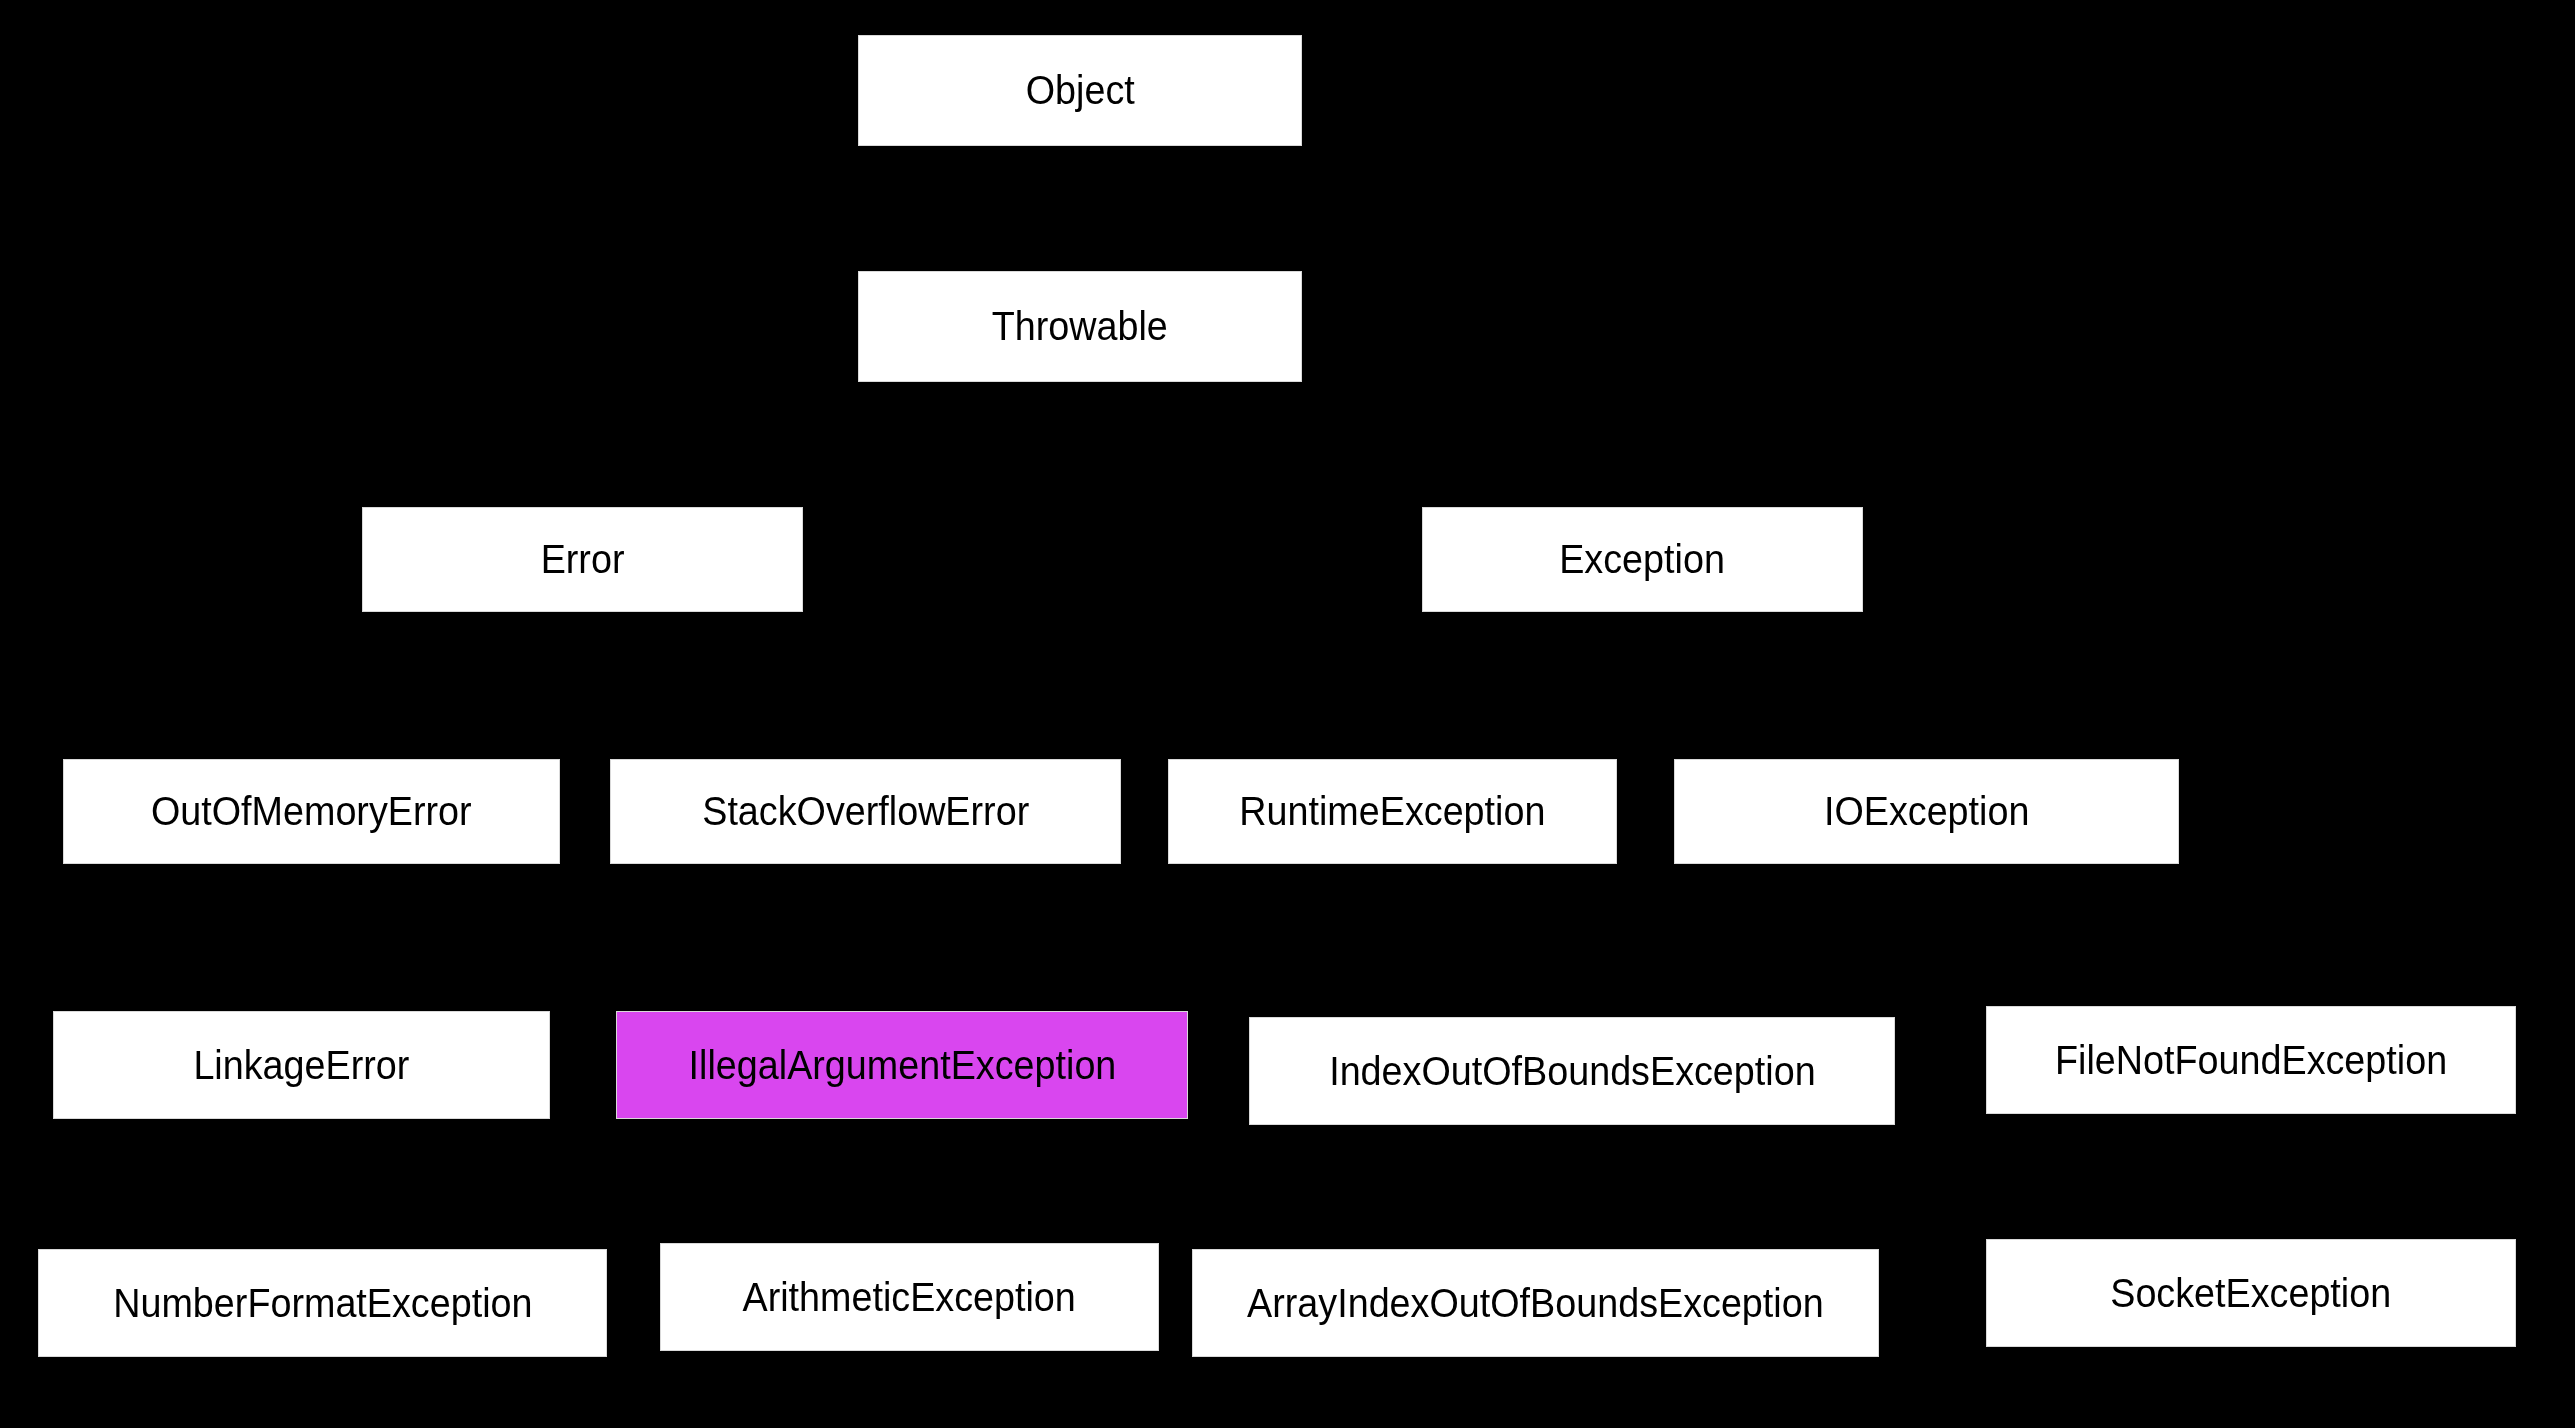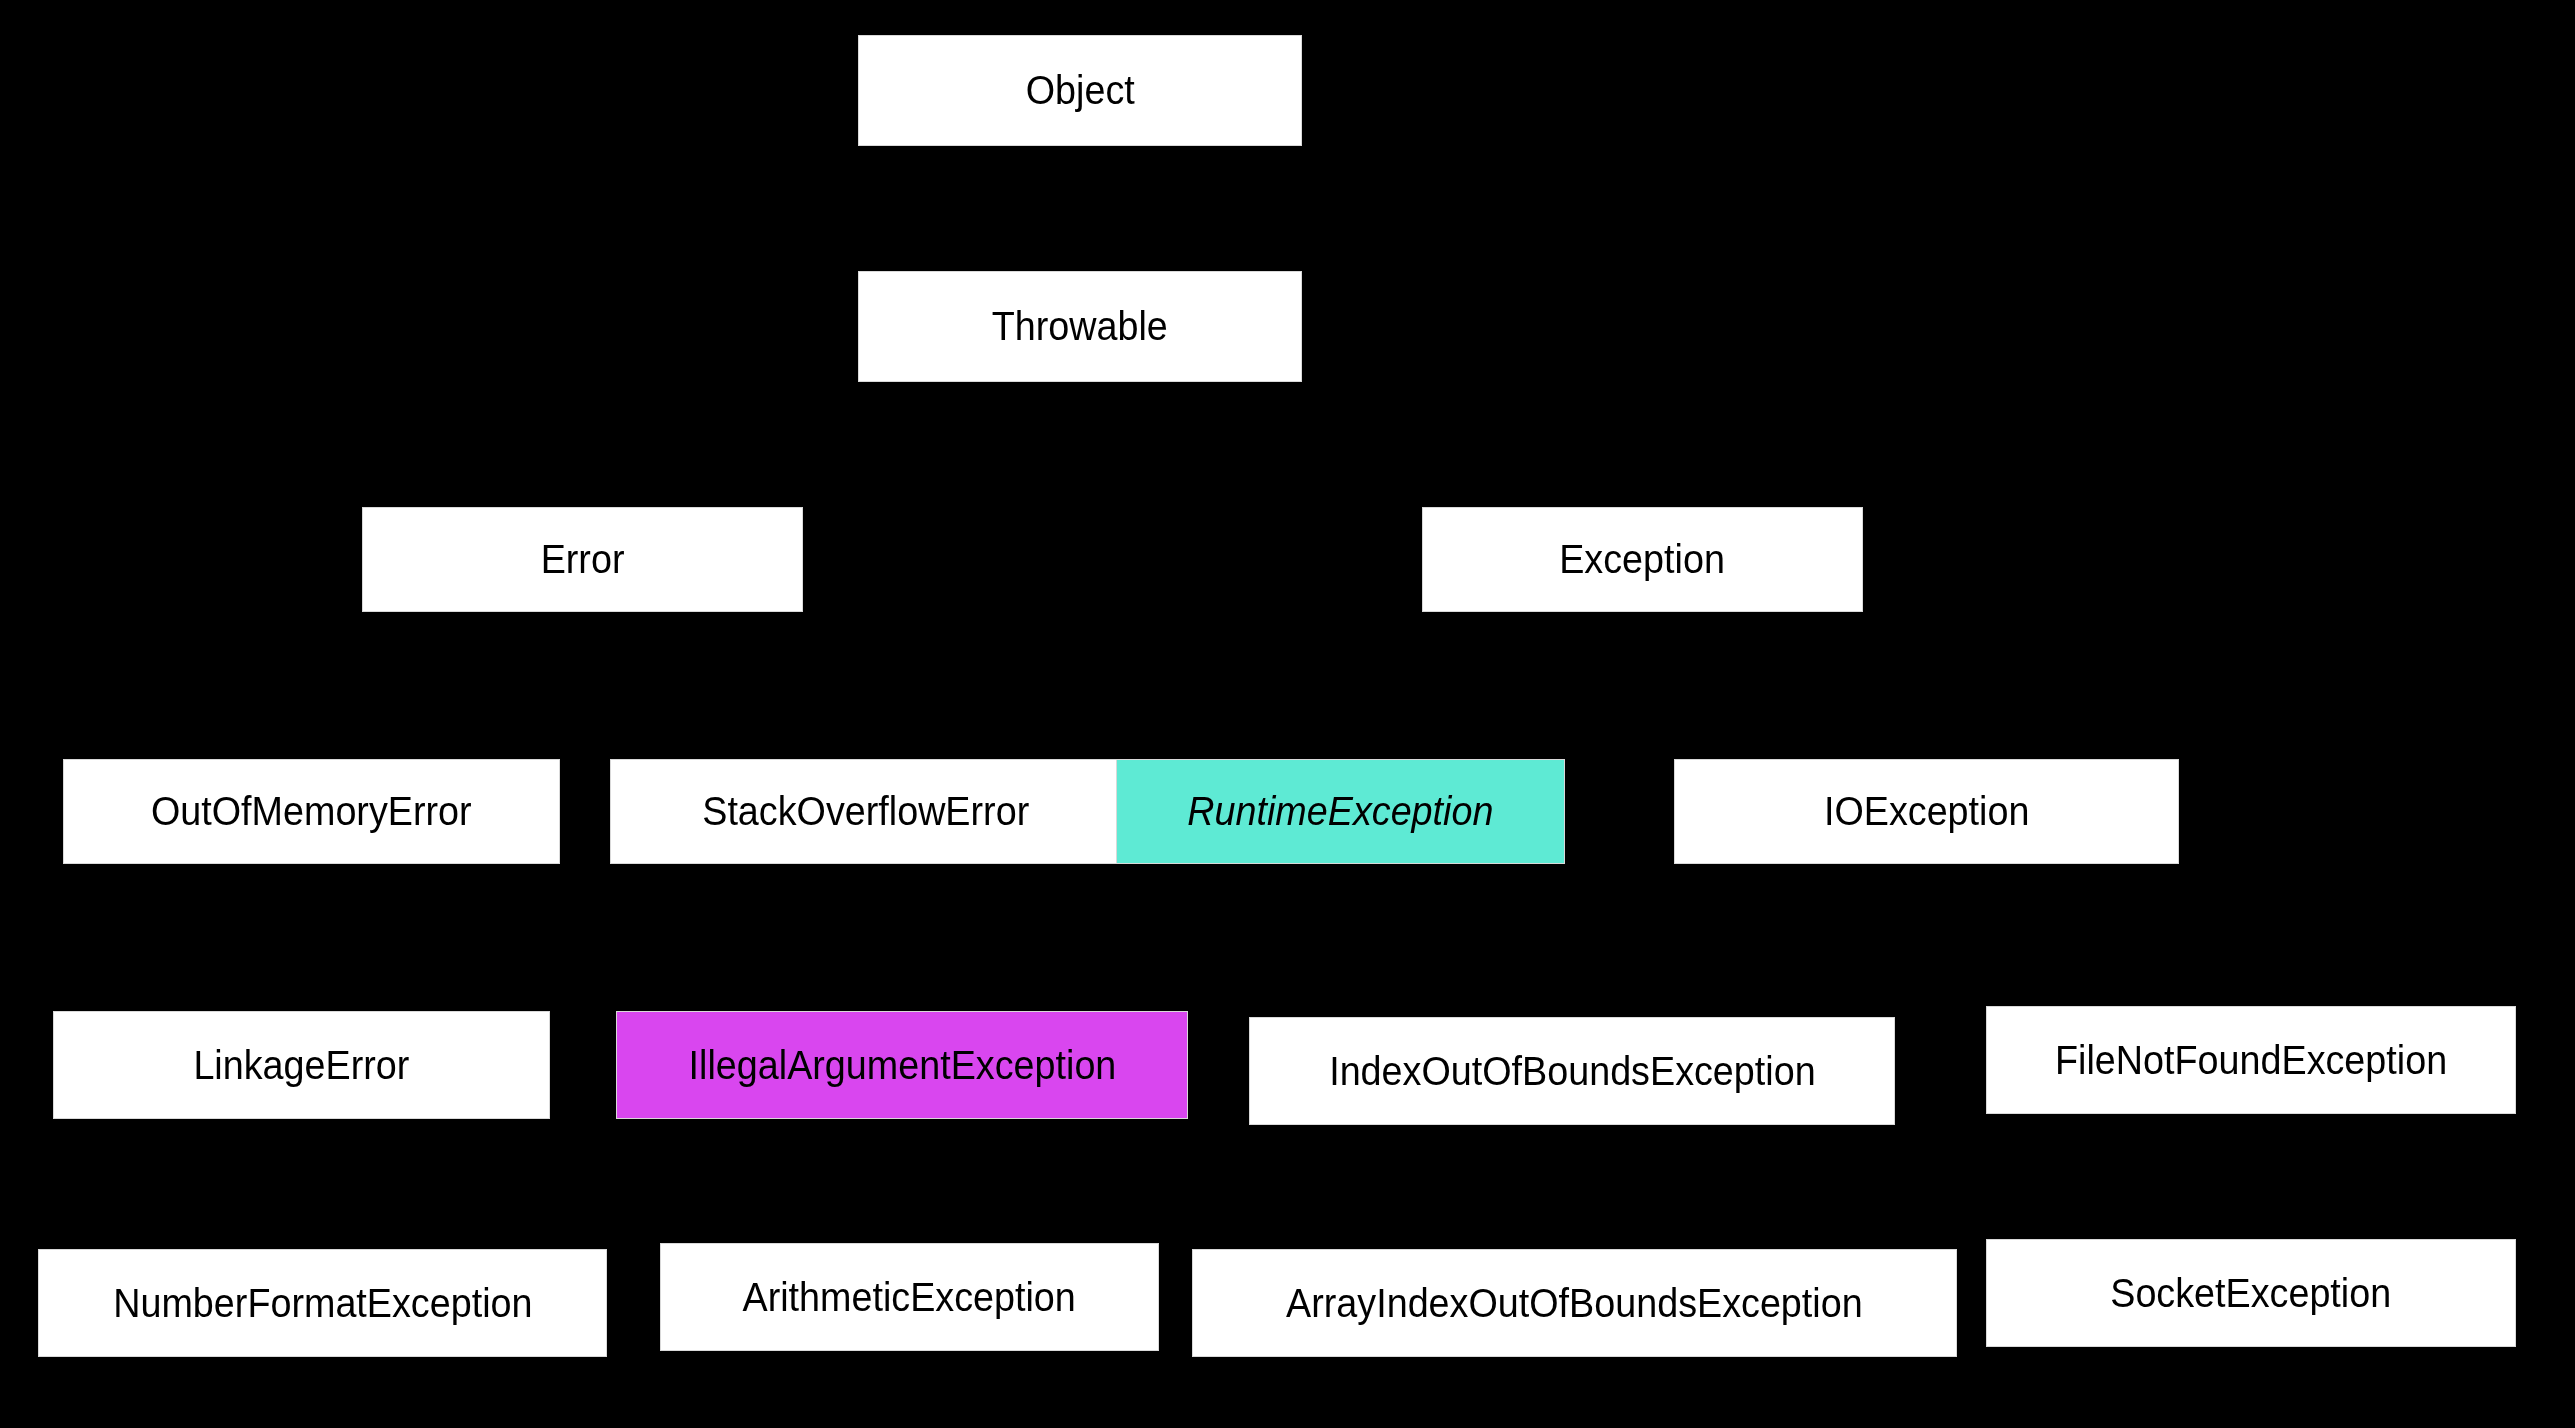--- a/index.html
+++ b/index.html
@@ -53,21 +53,21 @@
     </div>
     <div class="node" style="left: 1422px; top: 507px; width: 441px; height: 105px; background: rgb(255, 255, 255); border-color: rgb(217, 217, 217);">
       <span class="node-label" style="color: rgb(0, 0, 0);">Exception</span>
     </div>
     <div class="node" style="left: 53px; top: 759px; width: 497px; height: 105px; background: rgb(255, 255, 255); border-color: rgb(217, 217, 217); margin-left: 10px;">
       <span class="node-label" style="color: rgb(0, 0, 0);">OutOfMemoryError</span>
     </div>
     <div class="node" style="left: 610px; top: 759px; width: 511px; height: 105px; background: rgb(255, 255, 255); border-color: rgb(217, 217, 217); justify-content: center;">
       <span class="node-label" style="color: rgb(0, 0, 0);">StackOverflowError</span>
     </div>
-    <div class="node" style="left: 1116px; top: 759px; width: 449px; height: 105px; background: #5eead4; border-color: rgb(217, 217, 217); font-style: italic;">
+    <div class="node" style="left: 1168px; top: 759px; width: 449px; height: 105px; background: #ffffff; border-color: rgb(217, 217, 217);">
       <span class="node-label" style="color: rgb(0, 0, 0);">RuntimeException</span>
     </div>
     <div class="node" style="left: 1674px; top: 759px; width: 505px; height: 105px; background: rgb(255, 255, 255); border-color: rgb(217, 217, 217);">
       <span class="node-label" style="color: rgb(0, 0, 0);">IOException</span>
     </div>
     <div class="node" style="left: 53px; top: 1011px; width: 497px; height: 108px; background: rgb(255, 255, 255); border-color: rgb(217, 217, 217);">
       <span class="node-label" style="color: rgb(0, 0, 0);">LinkageError</span>
     </div>
     <div class="node" style="left: 616px; top: 1011px; width: 572px; height: 108px; background: #d946ef; border-color: rgb(217, 217, 217);">
       <span class="node-label" style="color: rgb(0, 0, 0);">IllegalArgumentException</span>
@@ -77,20 +77,20 @@
     </div>
     <div class="node" style="left: 1986px; top: 1006px; width: 530px; height: 108px; background: rgb(255, 255, 255); border-color: rgb(217, 217, 217);">
       <span class="node-label" style="color: rgb(0, 0, 0);">FileNotFoundException</span>
     </div>
     <div class="node" style="left: 38px; top: 1249px; width: 569px; height: 108px; background: rgb(255, 255, 255); border-color: rgb(217, 217, 217);">
       <span class="node-label" style="color: rgb(0, 0, 0);">NumberFormatException</span>
     </div>
     <div class="node" style="left: 660px; top: 1243px; width: 499px; height: 108px; background: rgb(255, 255, 255); border-color: rgb(217, 217, 217);">
       <span class="node-label" style="color: rgb(0, 0, 0);">ArithmeticException</span>
     </div>
-    <div class="node" style="left: 1192px; top: 1249px; width: 765px; height: 108px; background: rgb(255, 255, 255); border-color: rgb(217, 217, 217);">
+    <div class="node" style="left: 1192px; top: 1249px; width: 687px; height: 108px; background: rgb(255, 255, 255); border-color: rgb(217, 217, 217);">
       <span class="node-label" style="color: rgb(0, 0, 0);">ArrayIndexOutOfBoundsException</span>
     </div>
     <div class="node" style="left: 1986px; top: 1239px; width: 530px; height: 108px; background: rgb(255, 255, 255); border-color: rgb(217, 217, 217);">
       <span class="node-label" style="color: rgb(0, 0, 0);">SocketException</span>
     </div>
   </div>
 
 
 </body></html>

